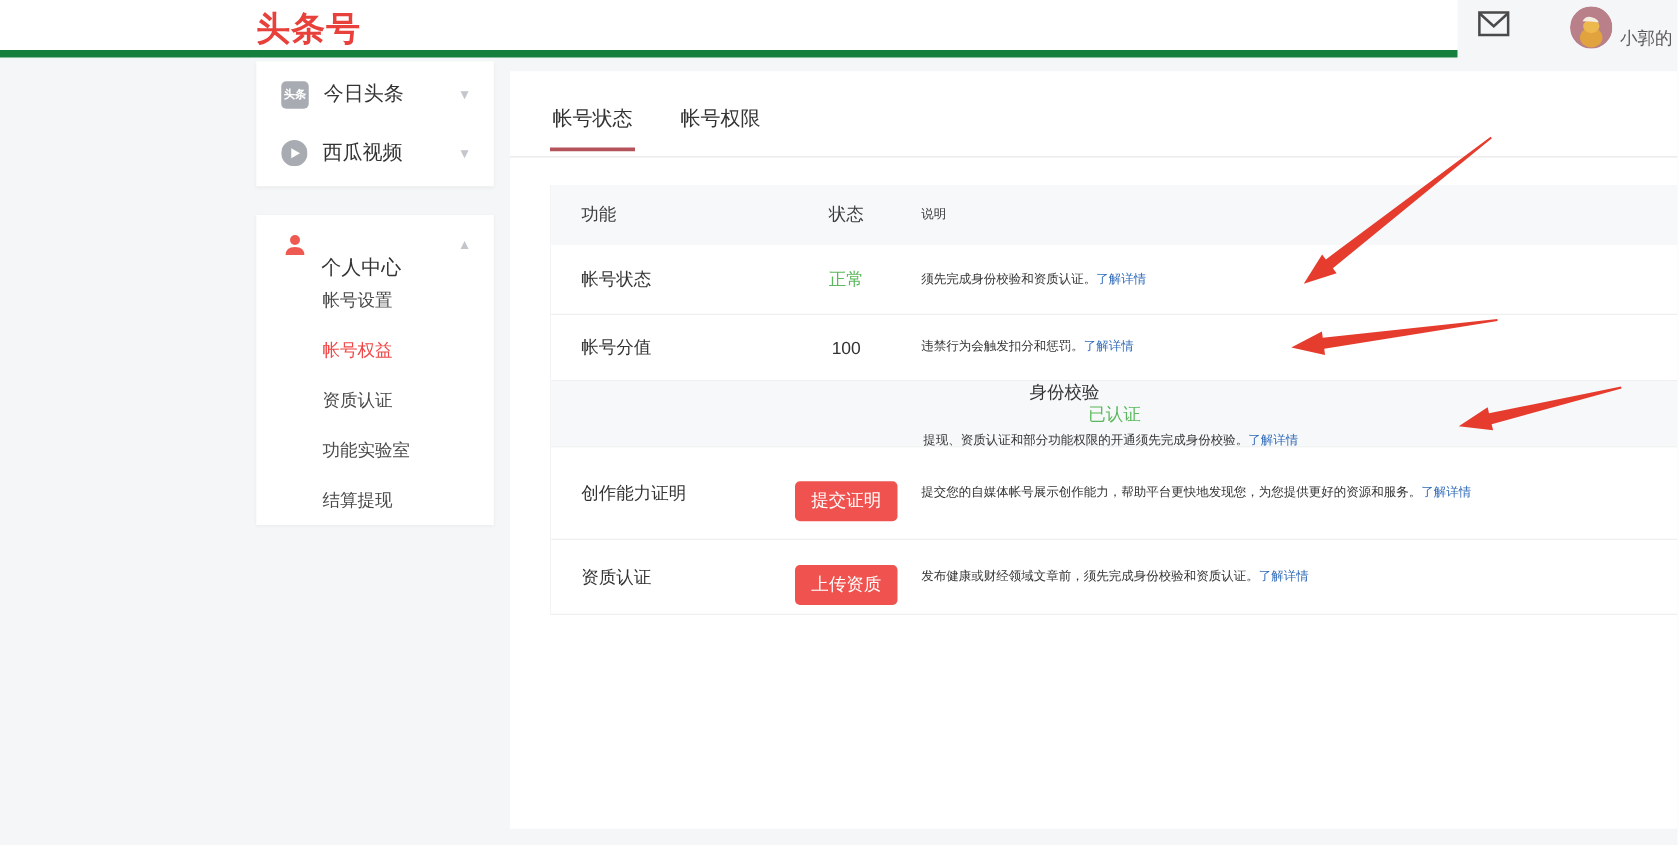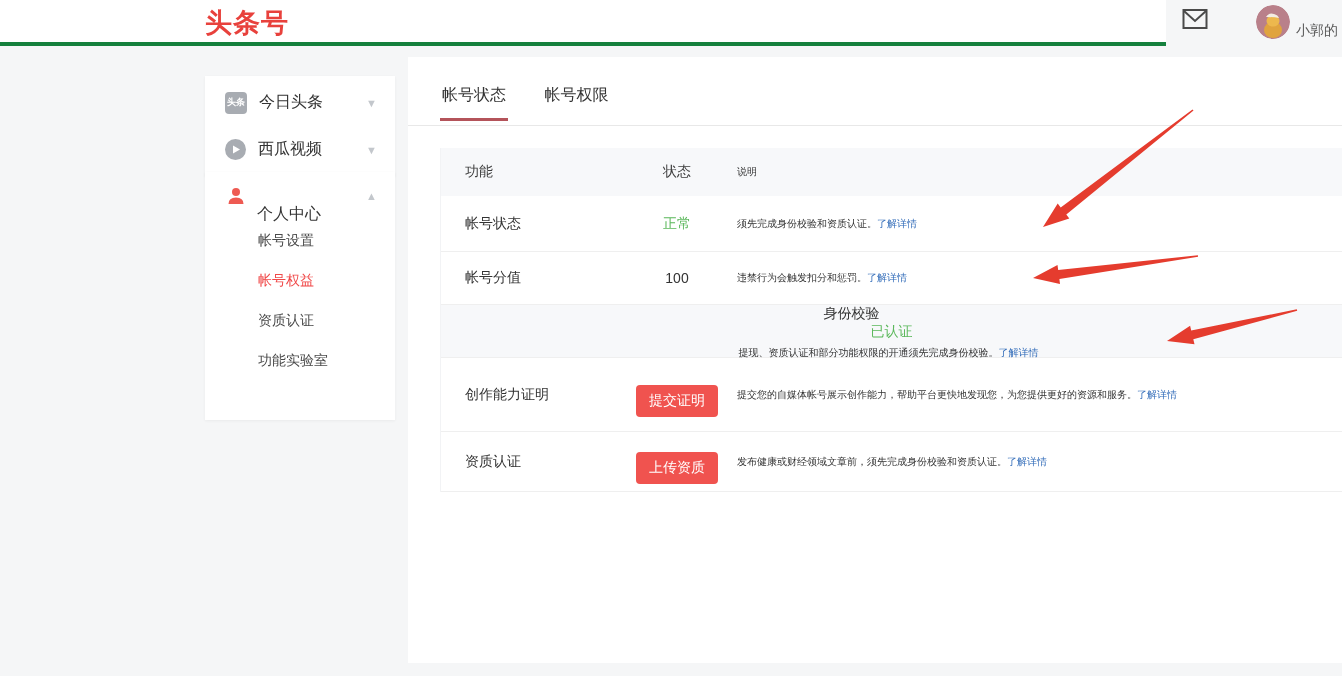--- a/index.html
+++ b/index.html
@@ -5,39 +5,39 @@
   * { margin:0; padding:0; box-sizing:border-box; }
   html,body { width:1342px; height:676px; overflow:hidden; }
   body {
     font-family:"Liberation Sans","DejaVu Sans",sans-serif;
     background:#f5f6f7; color:#333; position:relative;
   }
 
   
   .topbar {
     position:absolute; left:0; top:0; width:1166px; height:46px;
-    background:#fff; border-bottom:4px solid #15803d; z-index:5;
+    background:#fff; border-bottom:6px solid #15803d; z-index:5;
   }
   .logo {
     position:absolute; left:205px; top:5px;
     font-size:27px; font-weight:bold; color:#e8413c; letter-spacing:1px;
   }
   .mail-btn { position:absolute; left:1181px; top:8px; width:28px; height:24px; cursor:pointer; background:none; border:none; }
   .avatar { position:absolute; left:1256px; top:5px; width:34px; height:34px; border-radius:50%; overflow:hidden; cursor:pointer; }
   .user-name {
     position:absolute; left:1296px; top:22px; font-size:14px; color:#595959;
     width:46px; white-space:nowrap; overflow:hidden;
   }
 
   
   .side-box {
     position:absolute; left:205px; width:190px; background:#fff;
     box-shadow:0 1px 3px rgba(0,0,0,.05);
   }
-  .side-box.products { top:76px; height:100px; padding-top:3px; }
+  .side-box.products { top:49px; height:100px; padding-top:3px; }
   .side-box.personal { top:172px; height:248px; }
   .side-row {
     height:47px; display:flex; align-items:center; padding:0 18px 0 20px;
     cursor:pointer; font-size:16px; color:#333;
   }
   .side-row .lbl { margin-left:12px; flex:1; }
   .chev { color:#c3c7cc; font-size:11px; }
   .sq-icon {
     width:22px; height:22px; border-radius:4px; background:#a8acb2;
     color:#fff; font-size:9px; font-weight:bold; display:flex;
@@ -135,20 +135,21 @@
         <path d="M1.5 17 Q1.5 10.5 9 10.5 Q16.5 10.5 16.5 17 Z" fill="#ee5a52"></path>
       </svg>
     </span>
     <span class="lbl">个人中心</span>
     <span class="chev">▲</span>
   </div>
   <div class="sub-item">帐号设置</div>
   <div class="sub-item active">帐号权益</div>
   <div class="sub-item">资质认证</div>
   <div class="sub-item">功能实验室</div>
+  <div class="sub-item">结算提现</div>
 </div>
 
 <div class="main">
   <div class="tabbar">
     <span class="tab active">帐号状态</span>
     <span class="tab">帐号权限</span>
   </div>
 
   <div class="table">
     <div class="trow head">

